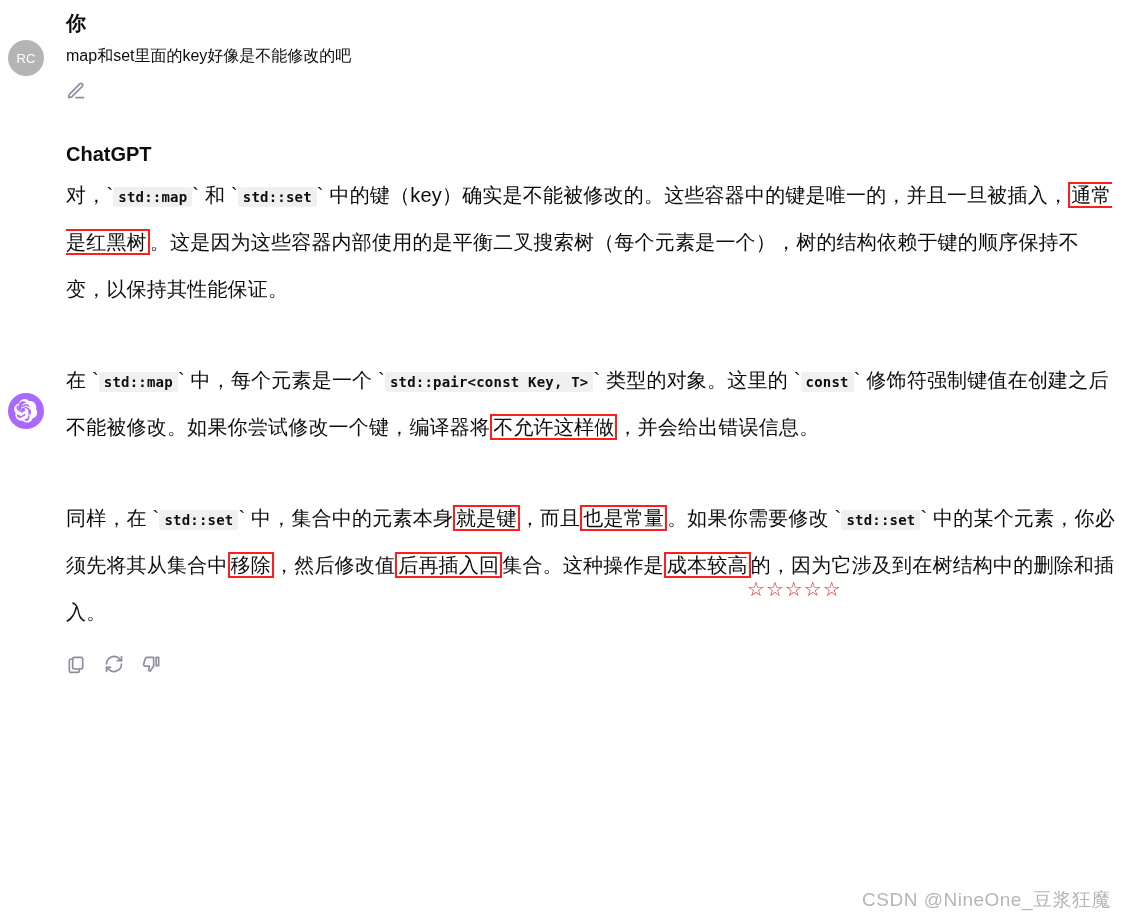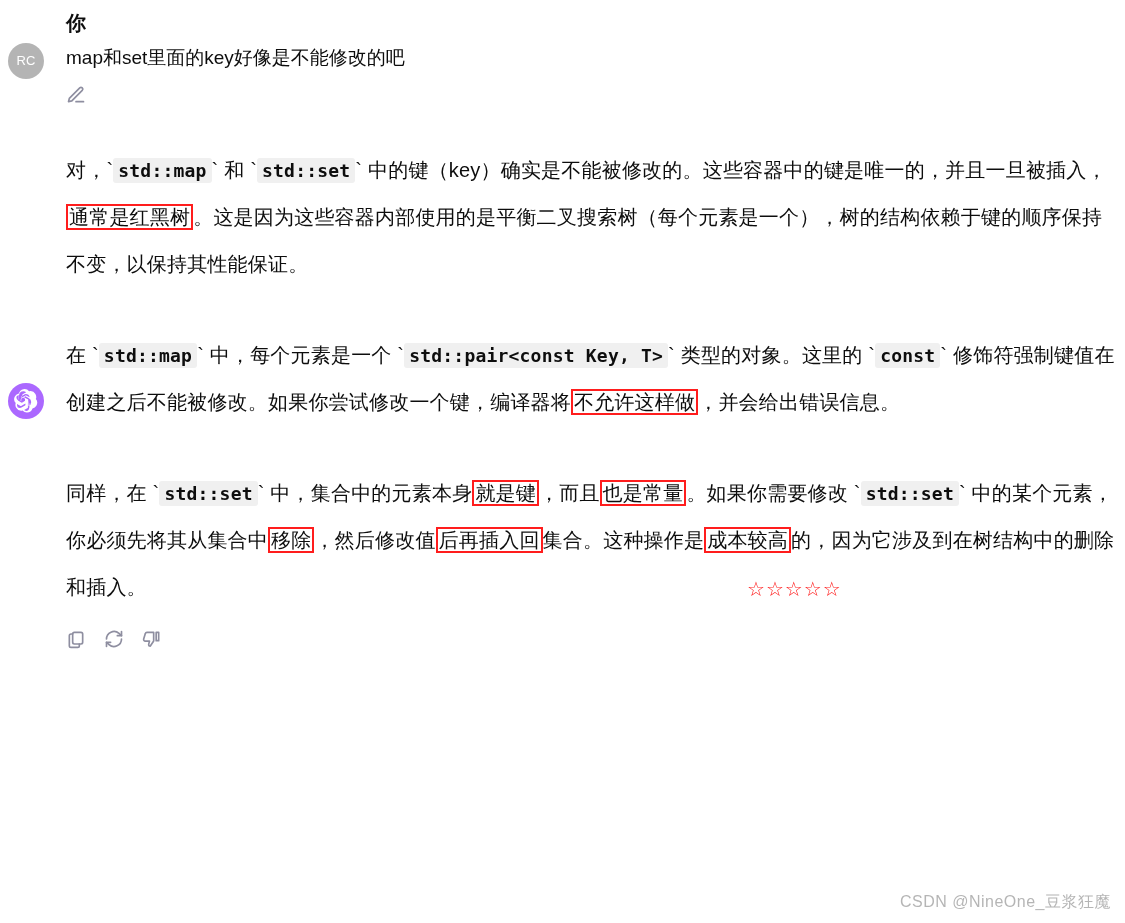--- a/index.html
+++ b/index.html
@@ -27,47 +27,47 @@
     align-items: center;
     justify-content: center;
     margin-right: 22px;
     margin-top: 2px;
   }
   .avatar.user { background: #b4b4b4; color: #fff; font-size: 13px; font-weight:500;}
   .avatar.bot { background: #ab68ff; }
   .avatar.bot svg { width: 24px; height: 24px; }
   .content { flex: 1; }
   .name { font-weight: 700; font-size: 20px; margin-bottom: 6px; }
-  .user-text { font-size: 19px; line-height: 1.6; margin-bottom: 12px;}
+  .user-text { font-size: 16px; line-height: 1.6; margin-bottom: 12px;}
   .edit-row { margin-top: 8px; }
   .edit-icon { width: 20px; height: 20px; color: #8e8ea0; }
   .bot-body p { font-size: 20px; line-height: 2.35; margin: 0 0 44px 0; letter-spacing: 0.2px;}
   .bot-body p:last-of-type { margin-bottom: 18px; }
   code.inline {
     font-family: ui-monospace, SFMono-Regular, Menlo, Consolas, monospace;
     font-weight: 700;
-    font-size: 18px;
+    font-size: 14px;
     background: #f0f0f0;
     padding: 2px 5px;
     border-radius: 3px;
   }
   .hl { border: 2.5px solid #ff1d1d; padding: 0px 1px; }
   .stars {
     position: absolute;
     color: #ff1d1d;
     font-size: 20px;
     letter-spacing: 1px;
   }
   .action-row { display: flex; gap: 18px; color: #8e8ea0; }
   .action-row svg { width: 20px; height: 20px; }
   .watermark {
     position: absolute;
     right: 14px;
     bottom: 10px;
-    font-size: 16px;
+    font-size: 19px;
     color: rgba(120,120,120,0.55);
     letter-spacing: 0.5px;
   }
   .sep { height: 38px; }
 </style>
 </head>
 <body>
 
 <div class="msg" style="padding-top:10px;">
   <div class="avatar user">RC</div>
@@ -87,20 +87,21 @@
 
 <div class="sep"></div>
 
 <div class="msg">
   <div class="avatar bot">
     <svg viewBox="0 0 41 41" fill="#fff">
         <path d="M37.5 16.8a9.9 9.9 0 0 0-.9-8.1 10 10 0 0 0-10.8-4.8A10 10 0 0 0 8.3 7.5a9.9 9.9 0 0 0-6.6 4.8 10 10 0 0 0 1.2 11.7 9.9 9.9 0 0 0 .9 8.1 10 10 0 0 0 10.8 4.8 9.9 9.9 0 0 0 7.5 3.3 10 10 0 0 0 9.5-6.9 9.9 9.9 0 0 0 6.6-4.8 10 10 0 0 0-1.2-11.7zM22.1 37.5a7.4 7.4 0 0 1-4.8-1.7l6-3.4a1 1 0 0 0 .5-.8v-8.4l2.5 1.5v6.8a7.5 7.5 0 0 1-4.2 6zm-16-6.8a7.4 7.4 0 0 1-.9-5l6 3.4a1 1 0 0 0 1 0l7.3-4.2v2.9l-5.9 3.4a7.5 7.5 0 0 1-7.5 0zm-2-17.3a7.4 7.4 0 0 1 3.9-3.3v7a1 1 0 0 0 .5.8l7.3 4.2-2.5 1.5-5.9-3.4a7.5 7.5 0 0 1-3.3-6.8zm20.2 4.7-7.3-4.2 2.5-1.5 5.9 3.4a7.5 7.5 0 0 1-.6 13.5v-7a1 1 0 0 0-.5-.8zm2.5-3.8-6-3.4a1 1 0 0 0-1 0l-7.3 4.2v-2.9l5.9-3.4a7.5 7.5 0 0 1 8.4 5.5zm-15.8 5.2-2.5-1.5v-6.8a7.5 7.5 0 0 1 12.3-5.7l-6 3.4a1 1 0 0 0-.5.8zm1.4-3 3.2-1.9 3.2 1.9v3.7l-3.2 1.9-3.2-1.9z"></path>
       </svg>
   </div>
   <div class="content">
+    <div class="name">ChatGPT</div>
     <div class="bot-body">
 
       <p>
         <span>对，</span>`<code class="inline">std::map</code>`<span> 和 </span>`<code class="inline">std::set</code>`<span> 中的键（key）确实是不能被修改的。这些容器中的键是唯一的，并且一旦被插入，</span><span class="hl">通常是红黑树</span><span>。这是因为这些容器内部使用的是平衡二叉搜索树（每个元素是一个），树的结构依赖于键的顺序保持不变，以保持其性能保证。</span>
       </p>
 
       <p>
         <span>在 </span>`<code class="inline">std::map</code>`<span> 中，每个元素是一个 </span>`<code class="inline">std::pair&lt;const Key, T&gt;</code>`<span> 类型的对象。这里的 </span>`<code class="inline">const</code>`<span> 修饰符强制键值在创建之后不能被修改。如果你尝试修改一个键，编译器将</span><span class="hl">不允许这样做</span><span>，并会给出错误信息。</span>
       </p>
 

